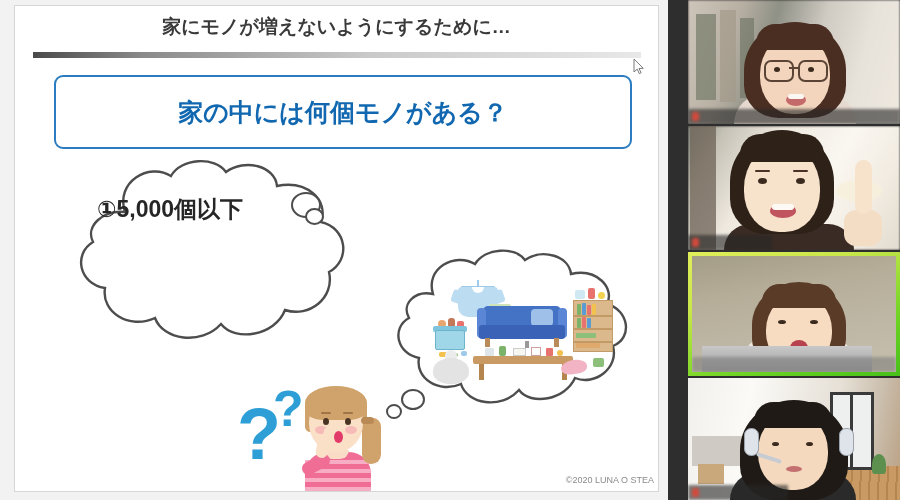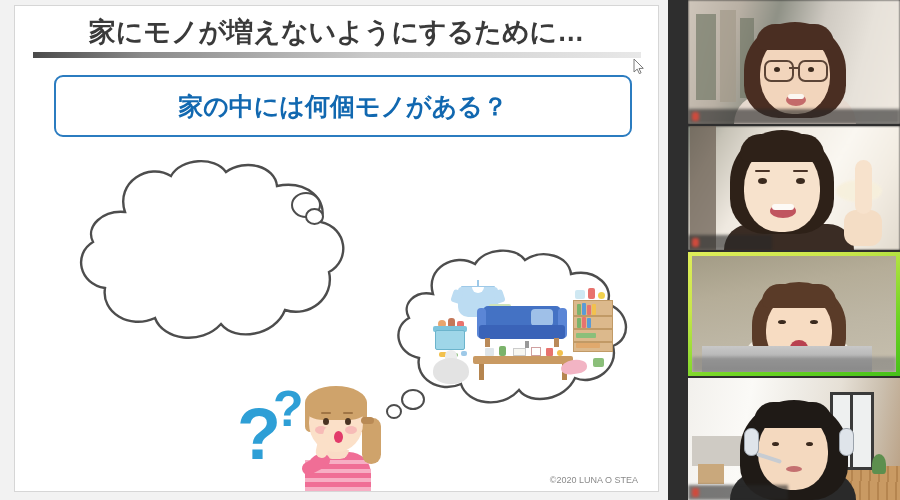--- a/index.html
+++ b/index.html
@@ -45,42 +45,42 @@
     overflow: hidden;
   }
 
   
   #slide-title {
     position: absolute;
     left: 0;
     top: 8px;
     width: 100%;
     text-align: center;
-    font-size: 27px;
+    font-size: 19px;
     font-weight: bold;
     color: #3a3a3a;
     letter-spacing: 0px;
     white-space: nowrap;
   }
   #title-rule {
     position: absolute;
     left: 18px;
     top: 46px;
     width: 608px;
     height: 6px;
     background: linear-gradient(to right, #4a4a4a 0%, #8a8a8a 18%, #c9c9c9 55%, #e8e8e8 100%);
   }
 
   
   #question-box {
     position: absolute;
     left: 39px;
     top: 69px;
     width: 578px;
-    height: 62px;
+    height: 74px;
     box-sizing: border-box;
     border: 2px solid #2b7cc0;
     border-radius: 9px;
     background: #ffffff;
     display: flex;
     align-items: center;
     justify-content: center;
   }
   #question-text {
     font-size: 25px;
@@ -233,21 +233,21 @@
     color: #2e9fd6;
     font-weight: bold;
     line-height: 1;
   }
   #qm-big   { left: 222px; top: 392px; font-size: 72px; }
   #qm-small { left: 258px; top: 378px; font-size: 50px; }
 
   
   #copyright {
     position: absolute;
-    right: 20px;
+    right: 4px;
     bottom: 6px;
     font-size: 9px;
     color: #8a8a8a;
     white-space: nowrap;
     padding-left: 36px;
   }
 
   
   #cursor {
     position: absolute;
@@ -402,20 +402,21 @@
       </div>
 
       <div class="cloud-wrap" id="options-cloud">
         <svg width="310" height="195" viewBox="0 0 310 195" aria-hidden="true">
           <path d="M62 56 C52 26 86 6 108 20 C118 2 152 0 163 16 C182 2 212 10 214 30
                    C244 24 266 44 258 66 C284 72 288 104 266 116 C272 142 246 162 222 154
                    C212 180 172 186 158 168 C138 190 100 184 92 162 C66 174 38 156 42 132
                    C16 128 10 98 30 86 C22 70 40 54 62 56 Z" fill="#ffffff" stroke="#4d4d4d" stroke-width="2.4"></path>
         </svg>
         <div id="options-list">
+          <div class="option-line">①5,000個以下</div>
         </div>
       </div>
       <div class="mini-bubble" id="opt-b1"></div>
       <div class="mini-bubble" id="opt-b2"></div>
 
       <div class="cloud-wrap" id="room-cloud">
         <svg width="262" height="165" viewBox="0 0 262 165" aria-hidden="true">
           <path d="M50 48 C42 22 72 6 92 18 C102 2 132 0 142 14 C160 2 186 10 188 28
                    C214 22 232 42 224 58 C246 64 250 92 230 100 C236 122 212 140 192 132
                    C182 154 148 160 136 144 C118 164 84 158 78 138 C56 148 32 132 36 112

